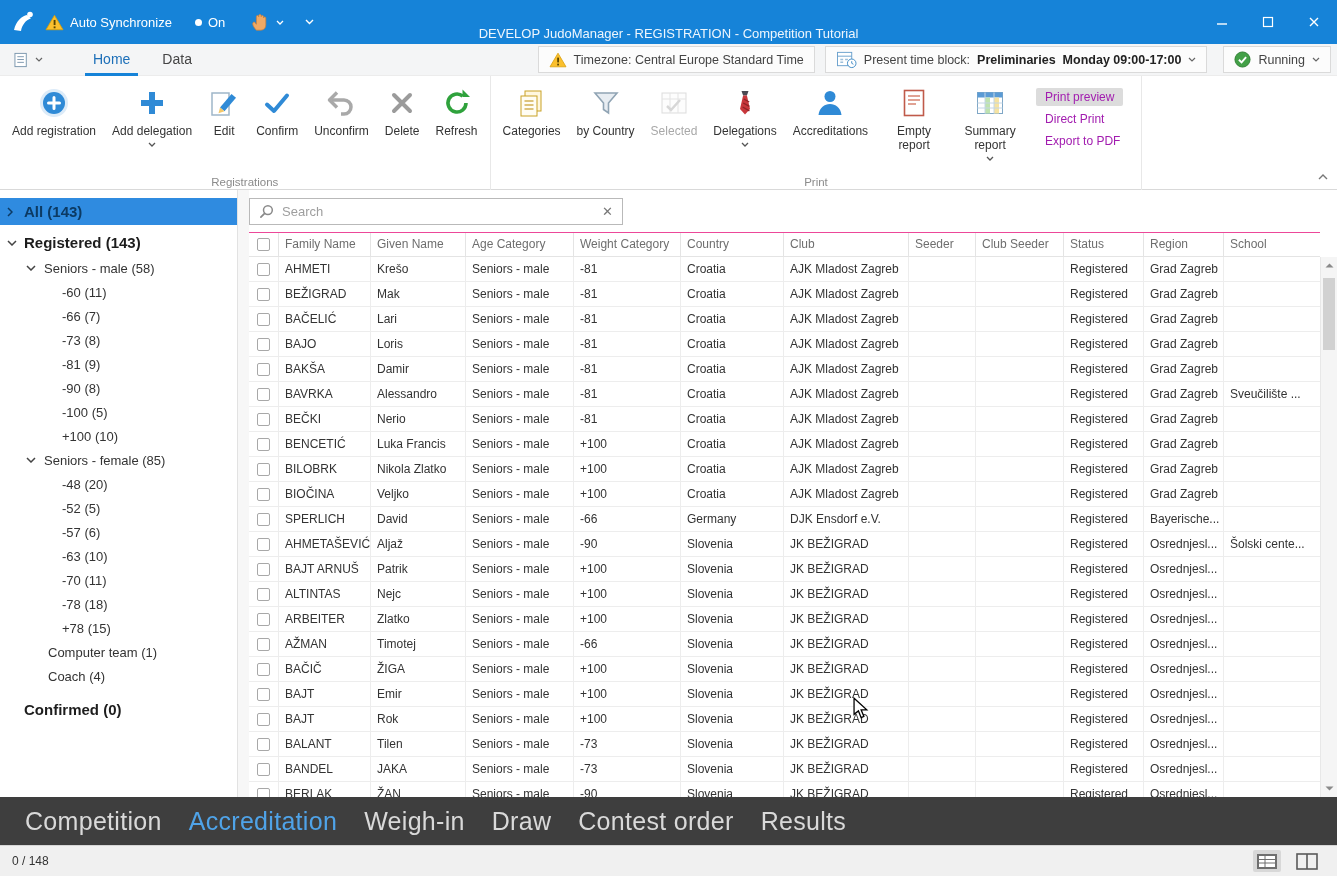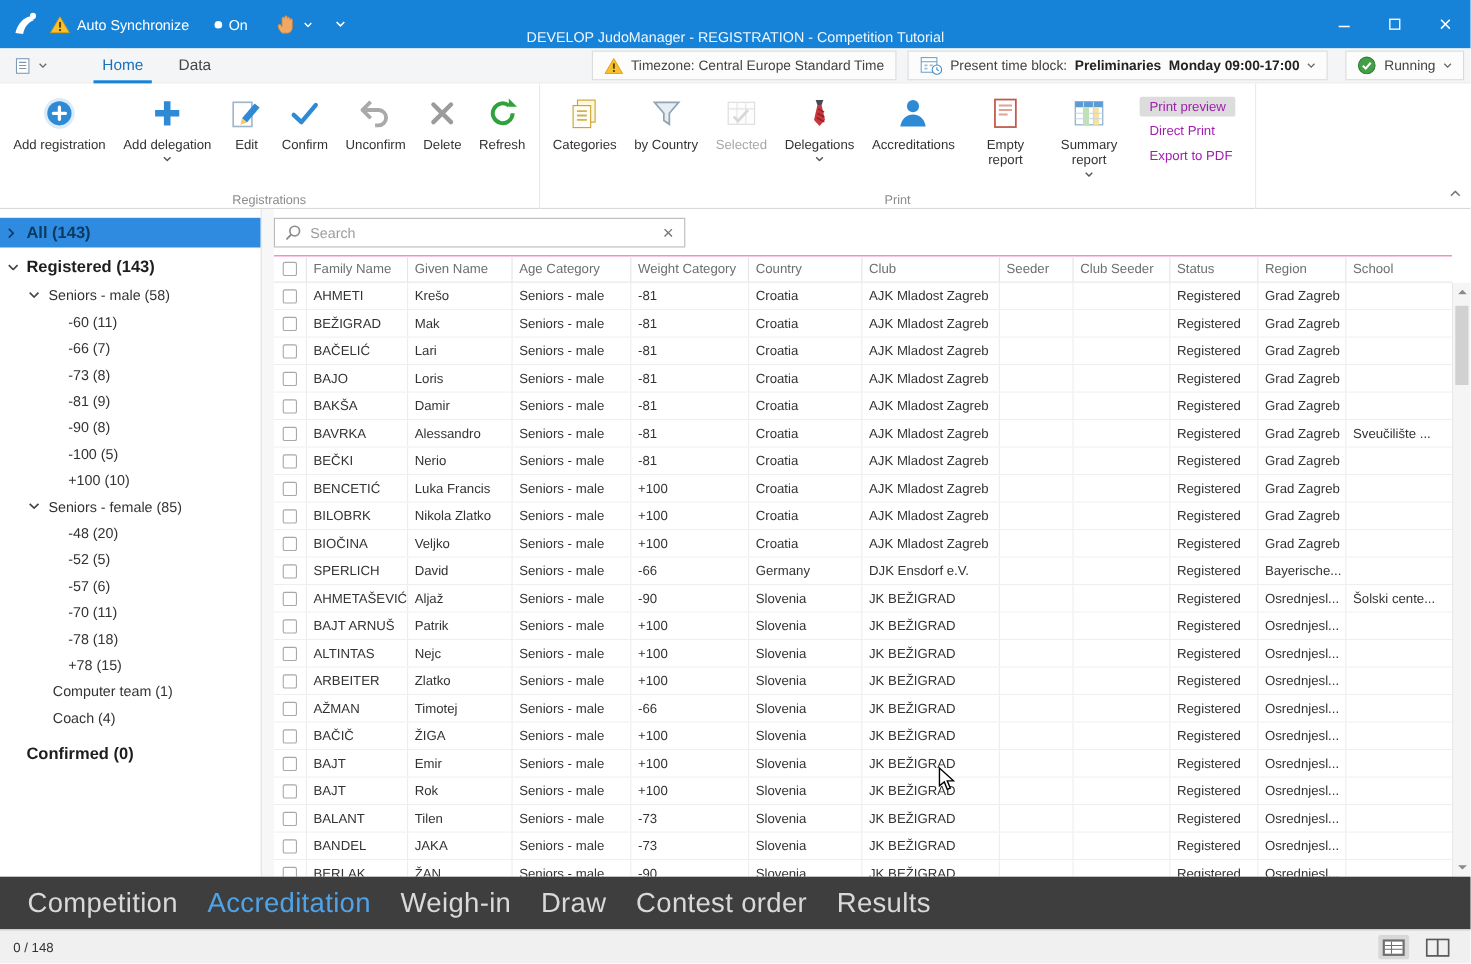--- a/index.html
+++ b/index.html
@@ -450,20 +450,23 @@
         <div class="tree-item lvl2">
           <span class="tlabel">-48 (20)</span>
         </div>
         <div class="tree-item lvl2">
           <span class="tlabel">-52 (5)</span>
         </div>
         <div class="tree-item lvl2">
           <span class="tlabel">-57 (6)</span>
         </div>
         <div class="tree-item lvl2">
+          <span class="tlabel">-63 (10)</span>
+        </div>
+        <div class="tree-item lvl2">
           <span class="tlabel">-70 (11)</span>
         </div>
         <div class="tree-item lvl2">
           <span class="tlabel">-78 (18)</span>
         </div>
         <div class="tree-item lvl2">
           <span class="tlabel">+78 (15)</span>
         </div>
         <div class="tree-item lvl1 pl48">
           <span class="tlabel">Computer team (1)</span>

